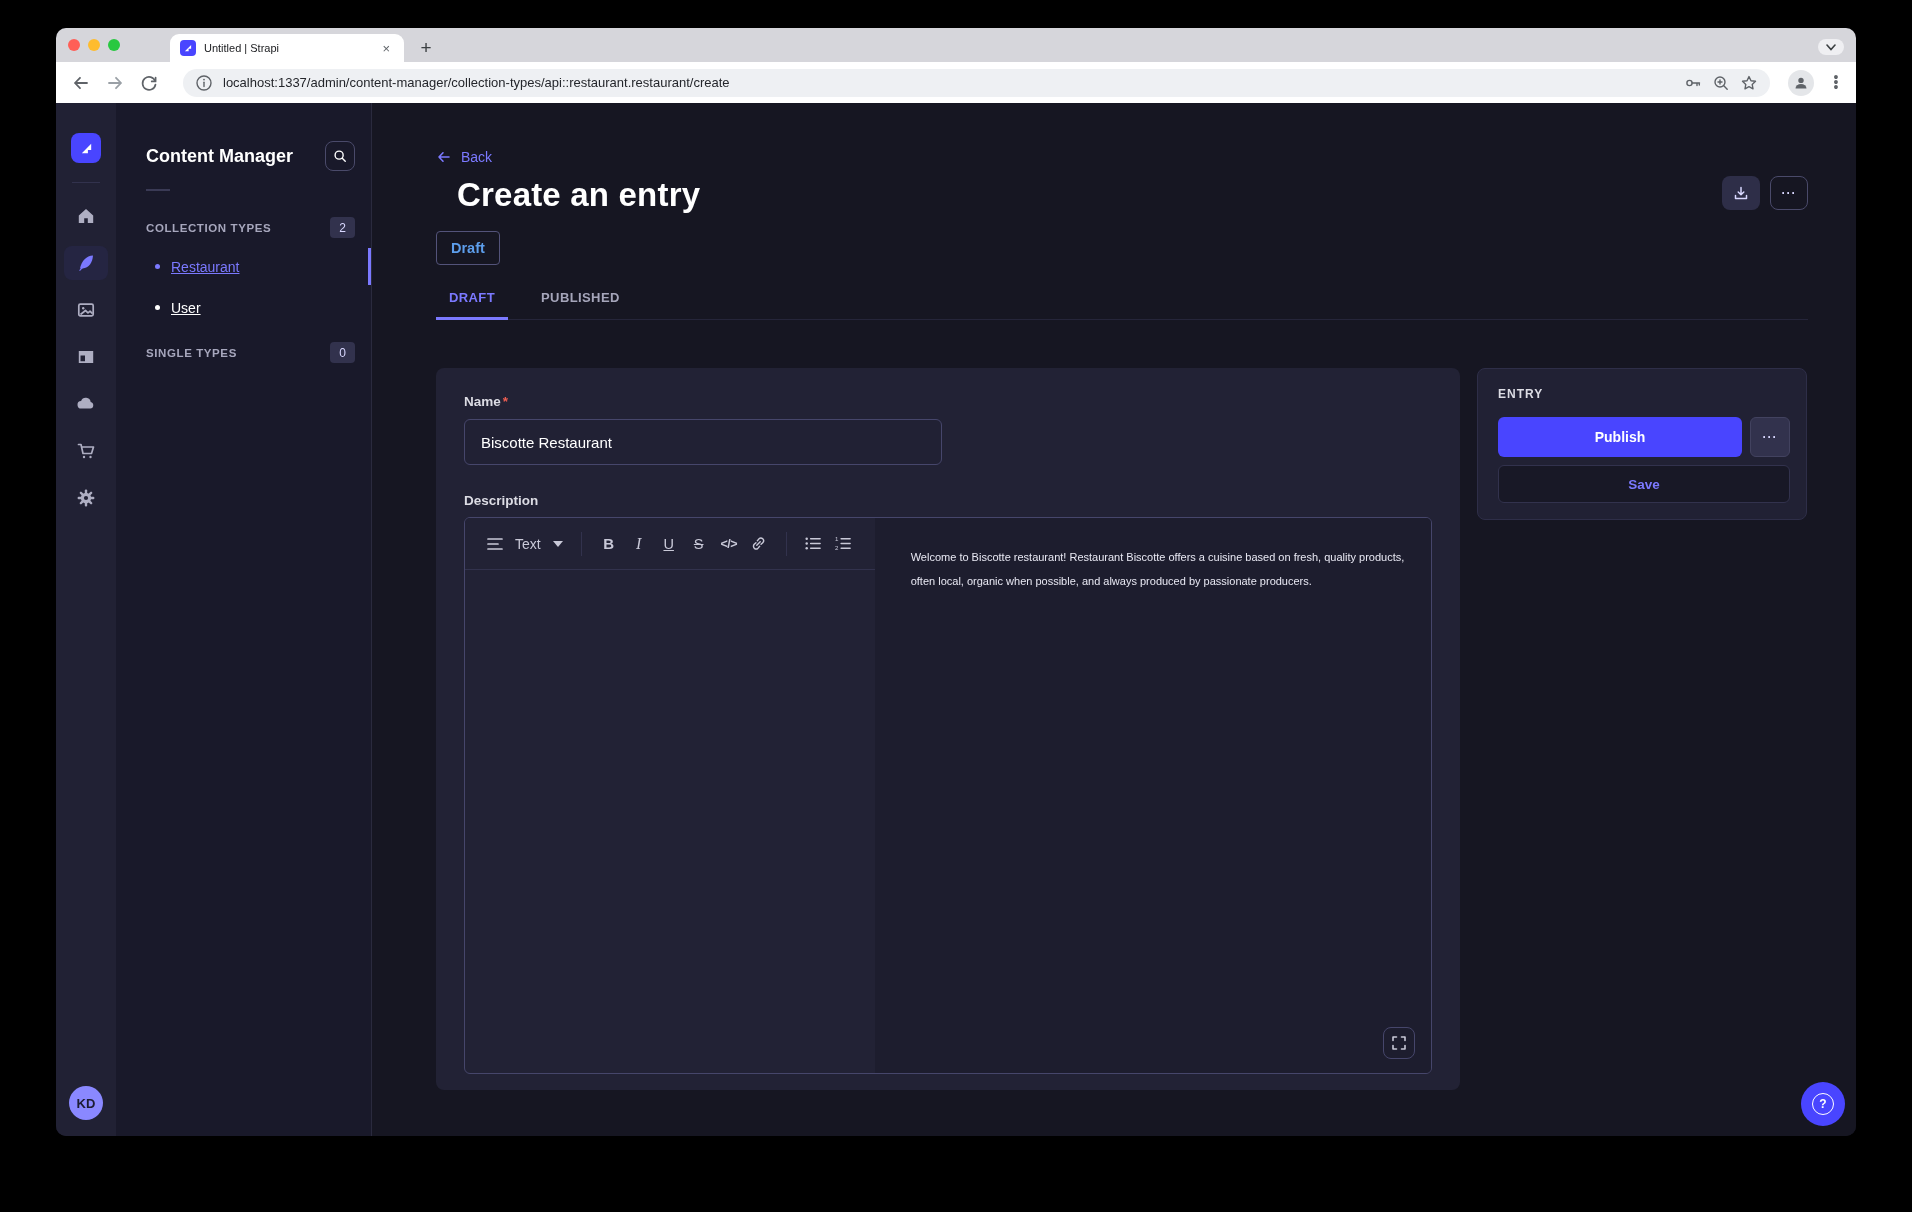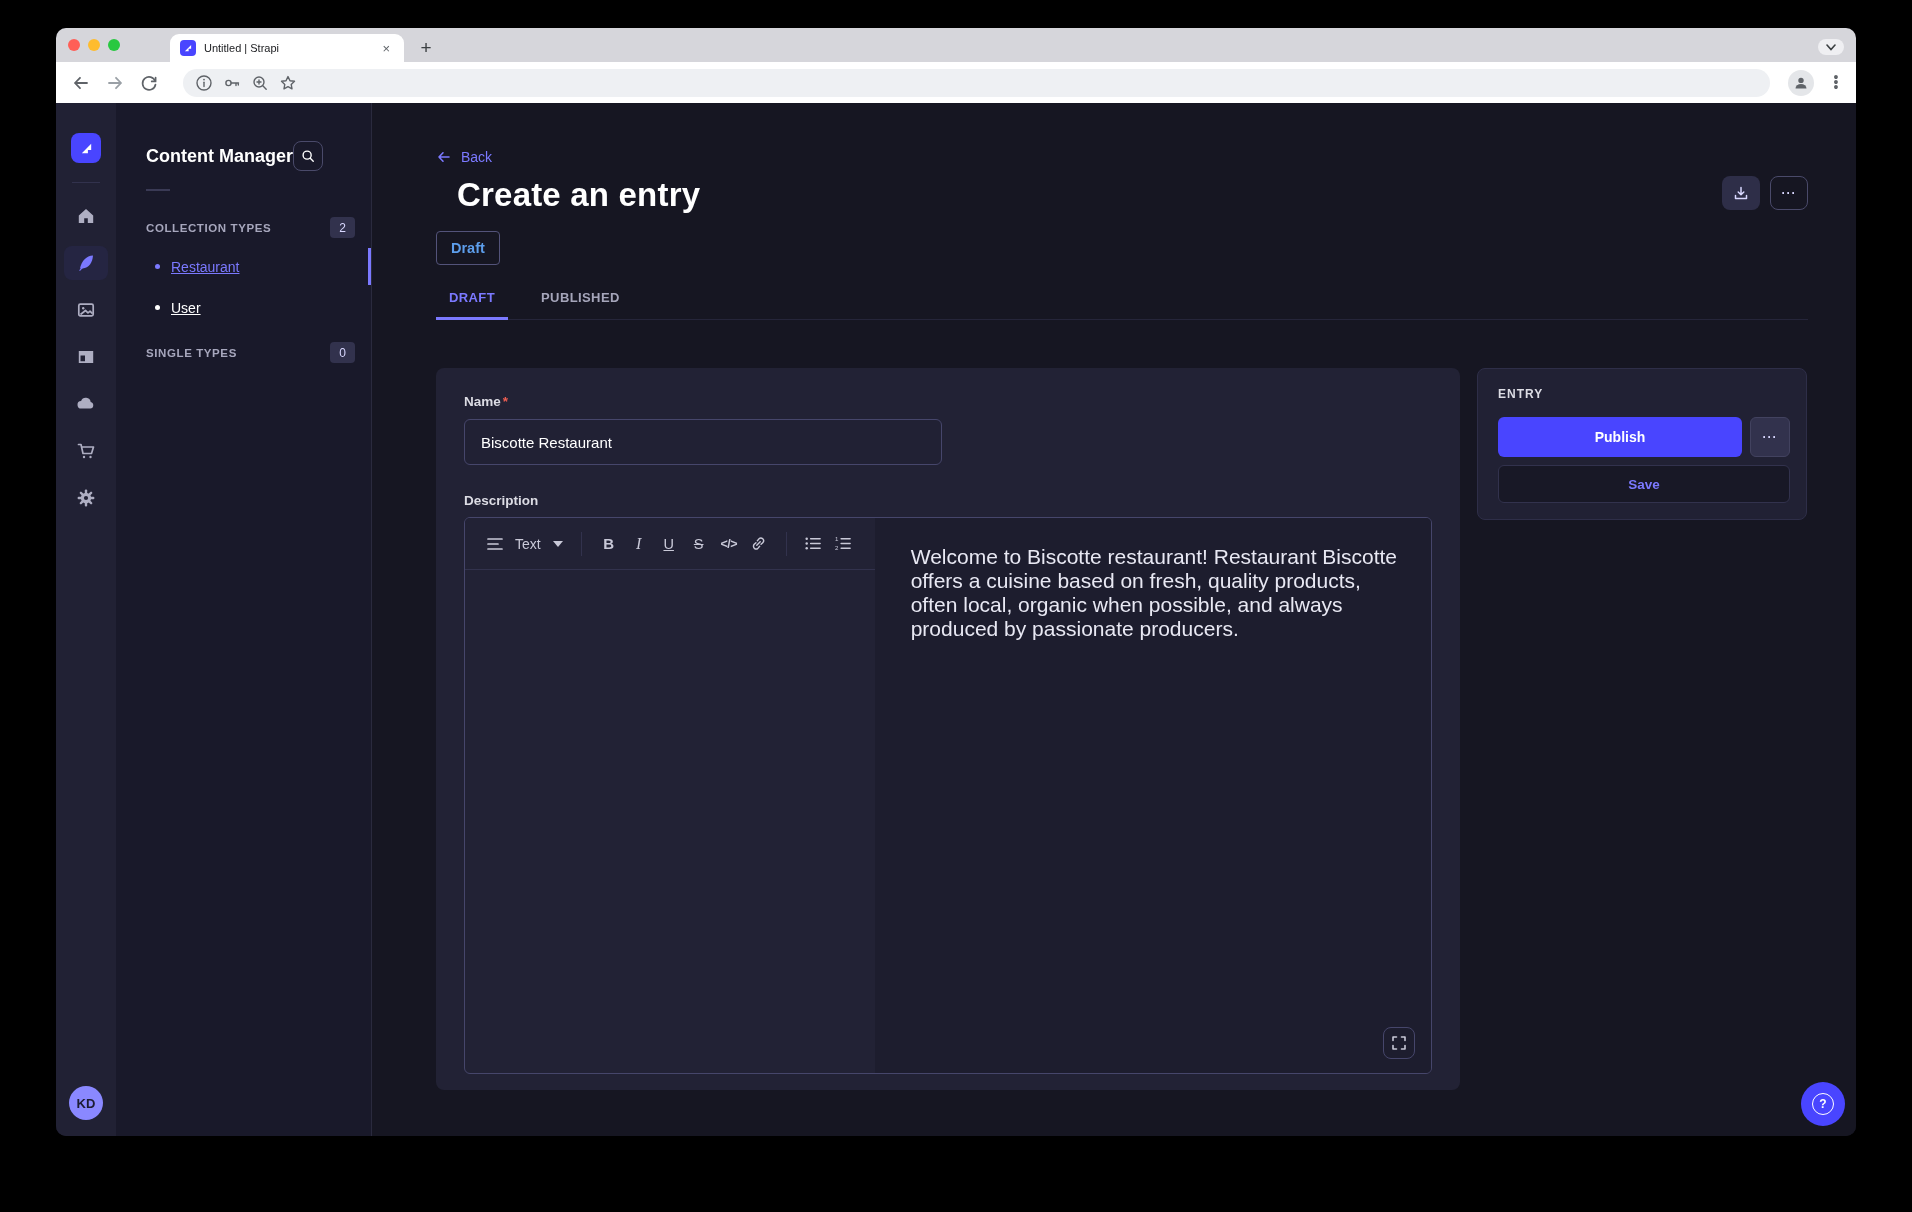--- a/index.html
+++ b/index.html
@@ -35,21 +35,21 @@
   
   .rail { width:60px; background:#212134; display:flex; flex-direction:column; align-items:center; padding-top:30px; flex:none;justify-content:center; }
   .logo { width:30px; height:30px; border-radius:8px; background:#4945ff; display:flex; align-items:center; justify-content:center; }
   .rail-divider { width:28px; height:1px; background:#32324d; margin:19px 0 16px; }
   .rail-btn { width:44px; height:34px; border-radius:8px; display:flex; align-items:center; justify-content:center; color:#aeaec2; margin-bottom:13px; }
   .rail-btn.active { background:#252542; color:#7b79ff; }
   .rail-avatar { margin-top:auto; margin-bottom:16px; width:34px; height:34px; border-radius:50%; background:#8a88ff; color:#1c1c33; font-weight:700; font-size:13px; display:flex; align-items:center; justify-content:center; }
 
   
   .subnav { width:256px; background:#19192a; border-right:1px solid #2a2a3e; padding:38px 16px 0 30px; position:relative; flex:none; }
-  .subnav-head { display:flex; align-items:center; justify-content:flex-start; }
+  .subnav-head { display:flex; align-items:center; justify-content:space-between; }
   .subnav-title { font-size:18px; font-weight:700; color:#fff; }
   .search-btn { width:30px; height:30px; border-radius:8px; border:1px solid #4a4a6a; display:flex; align-items:center; justify-content:center; color:#fff; background:transparent; }
   .subnav-divider { width:24px; height:2px; background:#3a3a55; margin-top:18px; }
   .section-head { margin-top:26px; display:flex; align-items:center; justify-content:space-between; }
   .section-label { font-size:11.5px; font-weight:700; letter-spacing:.6px; color:#a7a7bd; }
   .count-badge { min-width:25px; height:21px; padding:0 6px; background:#32324d; border-radius:4px; color:#d9d8ff; font-size:12px; display:flex; align-items:center; justify-content:center; }
   .nav-item { display:flex; align-items:center; height:41px; font-size:14px; color:#fff; position:relative;text-decoration:underline; }
   .nav-item .bullet { width:5px; height:5px; border-radius:50%; background:currentColor; margin:0 11px 0 9px; }
   .nav-item.active { color:#7b79ff; }
   .nav-item.active::after { content:""; position:absolute; right:-16px; top:2px; width:3px; height:37px; background:#7b79ff; }
@@ -81,21 +81,21 @@
   .ed-btn { min-width:30px; height:30px; display:flex; align-items:center; justify-content:center; color:#c9c9d8; border-radius:4px; padding:0 4px; }
   .ed-divider { width:1px; height:24px; background:#32324d; margin:0 12px; }
   .mode-select { display:flex; align-items:center; gap:12px; color:#c9c9d8; font-size:14px; padding:0 6px; }
   .caret-down { width:0; height:0; border-left:5.5px solid transparent; border-right:5.5px solid transparent; border-top:6px solid #c9c9d8; }
   .glyph-b { font-weight:700; font-size:15px; }
   .glyph-i { font-style:italic; font-family:"Liberation Serif", serif; font-size:16px; }
   .glyph-u { text-decoration:underline; font-size:14.5px; }
   .glyph-s { text-decoration:line-through; font-size:14.5px; }
   .glyph-code { font-size:12.5px; font-weight:600; letter-spacing:-.5px; }
   .ed-body { flex:1; background:#1d1d2e; position:relative; padding:27px 20px 0 36px; }
-  .ed-body p { font-size:21px; line-height:24px; color:#e8e8f3; max-width:925px; }
+  .ed-body p { font-size:11px; line-height:24px; color:#e8e8f3; max-width:925px; }
   .expand-btn { position:absolute; right:16px; bottom:14px; width:32px; height:32px; border:1px solid #46466b; border-radius:8px; background:transparent; color:#c9c9d8; display:flex; align-items:center; justify-content:center; }
 
   
   .panel { width:330px; background:#212134; border:1px solid #2e2e48; border-radius:8px; padding:18px 16px 16px 20px; align-self:flex-start; }
   .panel-title { font-size:12px; font-weight:700; letter-spacing:1px; color:#dcdce4; }
   .panel-row { margin-top:16px; display:flex; gap:8px; }
   .publish-btn { flex:1; height:40px; background:#4945ff; border:none; border-radius:6px; color:#fff; font-size:14px; font-weight:600; font-family:"Liberation Sans", sans-serif; }
   .panel-more { width:40px; height:40px; background:#32324d; border:1px solid #42425f; border-radius:6px; color:#d9d8ff; font-weight:700; letter-spacing:1px; font-size:12px; display:flex; align-items:center; justify-content:center; }
   .save-btn { margin-top:8px; width:100%; height:38px; background:#181826; border:1px solid #32324d; border-radius:6px; color:#7b79ff; font-size:13.5px; font-weight:600; font-family:"Liberation Sans", sans-serif; }
 
@@ -151,20 +151,21 @@
         </svg>
     </span>
     <div class="urlpill">
       <span class="pill-ic">
         <svg viewBox="0 0 18 18" fill="none" stroke="currentColor" stroke-width="1.4">
             <circle cx="9" cy="9" r="7"></circle>
             <path d="M9 8.2 V12.6" stroke-linecap="round"></path>
             <circle cx="9" cy="5.6" r="0.9" fill="currentColor" stroke="none"></circle>
           </svg>
       </span>
+      <span class="url-text">localhost:1337/admin/content-manager/collection-types/api::restaurant.restaurant/create</span>
       <span class="pill-ic">
         <svg viewBox="0 0 18 18" fill="none" stroke="currentColor" stroke-width="1.4" stroke-linecap="round">
             <circle cx="5.5" cy="9" r="2.6"></circle>
             <path d="M8.1 9 H15.5 M13 9 v2.6 M15.3 9 v2"></path>
           </svg>
       </span>
       <span class="pill-ic">
         <svg viewBox="0 0 18 18" fill="none" stroke="currentColor" stroke-width="1.4" stroke-linecap="round">
             <circle cx="8" cy="8" r="5"></circle>
             <path d="M11.8 11.8 L15.2 15.2 M6 8 h4 M8 6 v4"></path>

